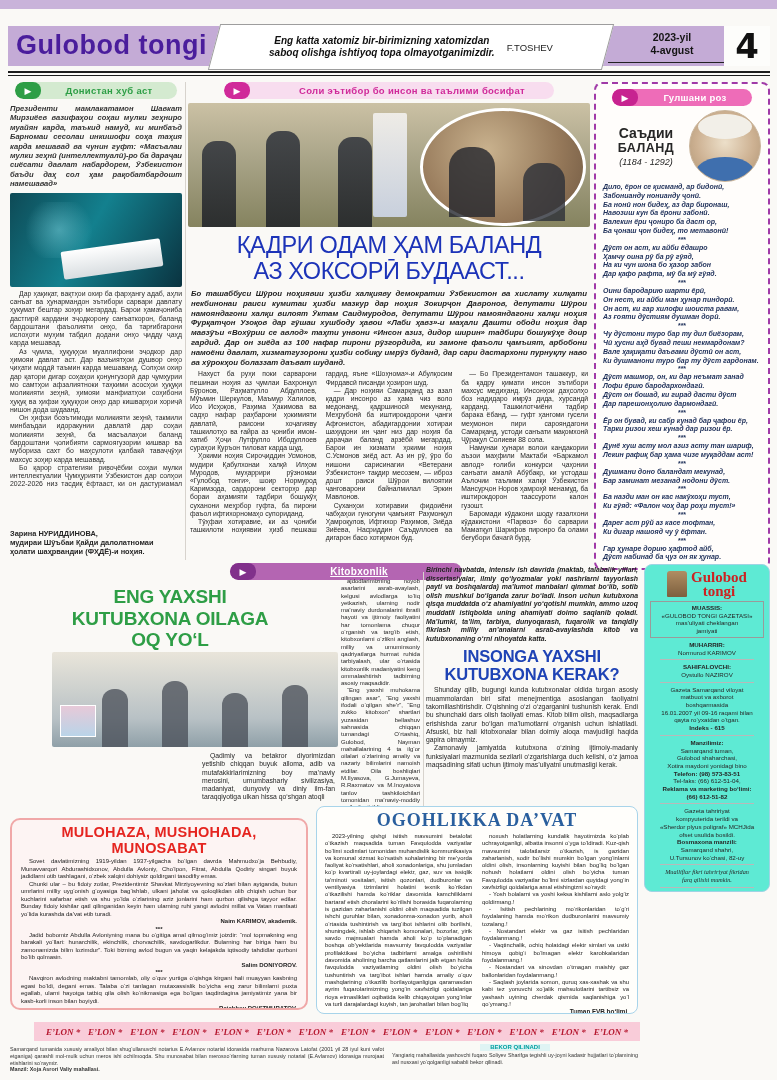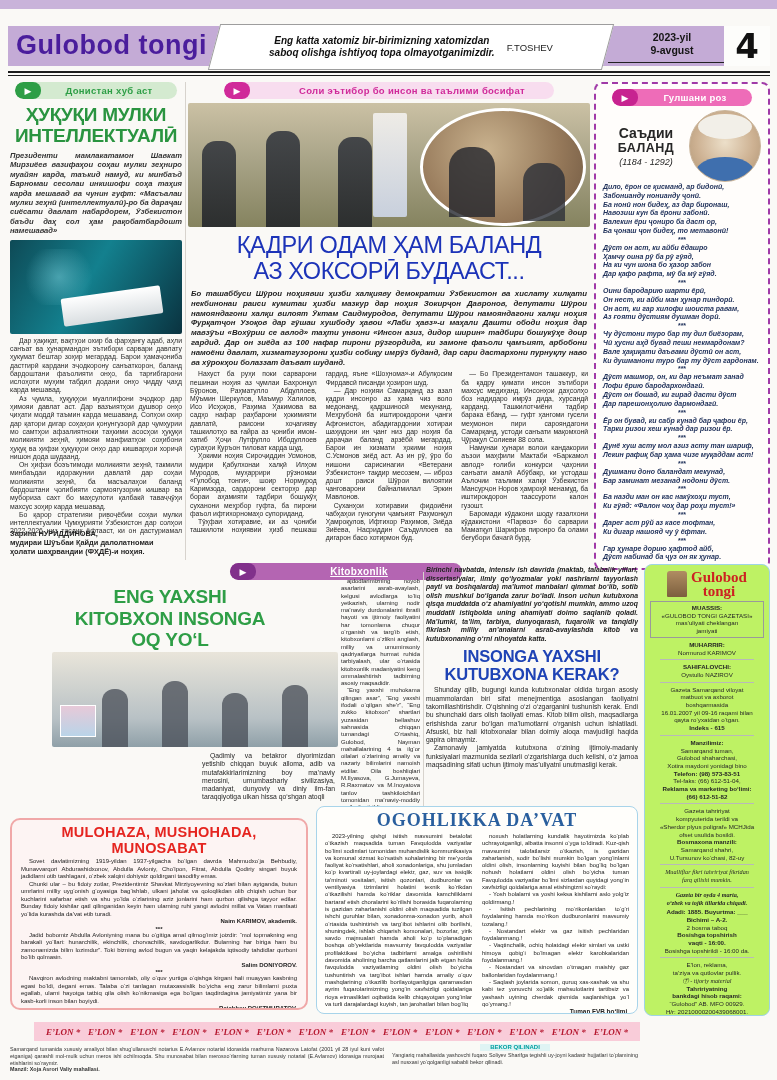--- a/index.html
+++ b/index.html
@@ -90,21 +90,21 @@
   #kit-colB p{margin:0;text-indent:6px;}
   #kit-colB .sig{text-indent:0;text-align:right;font-weight:700;font-size:6.2px;}
 
   #insonga{left:426px;top:566px;width:212px;height:246px;overflow:hidden;}
   #insonga-lead{font-weight:700;font-style:italic;font-size:6.9px;line-height:8.6px;text-align:justify;color:#222;}
   #insonga-title{margin:4px 0 3px;text-align:center;font-weight:900;font-size:16.5px;line-height:18px;color:#1e43b5;letter-spacing:-.2px;}
   #insonga-body{font-size:6.8px;line-height:8.3px;text-align:justify;}
   #insonga-body p{margin:0;text-indent:8px;}
 
   
-  #masthead{left:644px;top:564px;width:126px;height:452px;border:1.5px solid #9fd4e4;border-radius:8px;background:#bef264;box-sizing:border-box;padding:5px 5px;text-align:center;font-size:6.2px;line-height:7.7px;overflow:hidden;}
+  #masthead{left:644px;top:564px;width:126px;height:328px;border:1.5px solid #9fd4e4;border-radius:8px;background:#5eead4;box-sizing:border-box;padding:5px 5px;text-align:center;font-size:6.2px;line-height:7.7px;overflow:hidden;}
   #mh-logo-row{display:flex;align-items:center;justify-content:center;gap:4px;}
   #mh-logo-icon{width:20px;height:26px;flex:none;background:linear-gradient(#b08d62,#7c5f3e);border-radius:3px 3px 1px 1px;}
   #mh-logo-text{font-family:"Liberation Serif",serif;font-weight:700;font-size:15px;line-height:14px;color:#cc2222;}
   .mh-hr{border-top:1px solid #b9b9b9;width:82%;margin:3px auto;}
   .mh-b{font-weight:700;}
   .mh-i{font-style:italic;font-family:"Liberation Serif",serif;}
   #mh-muassis{border:1px solid #9a9a9a;padding:2px 2px;margin-top:3px;}
 
   
   #mulohaza{left:10px;top:818px;width:298px;height:192px;border:2px solid #f0a8a8;border-radius:10px;background:#fdf4f3;box-sizing:border-box;padding:4px 9px;overflow:hidden;}
@@ -141,35 +141,33 @@
   <div id="quote-box" class="abs">
     <div id="quote-inner">
       <div class="quote-text">
         <div>Eng katta xatomiz bir-birimizning xatomizdan</div>
         <div>saboq olishga ishtiyoq topa olmayotganimizdir.</div>
       </div>
       <div class="quote-author">F.TOSHEV</div>
     </div>
   </div>
   <div id="date-block" class="abs lines">2023-yil
-9-avgust</div>
+4-avgust</div>
   <div id="date-underline" class="abs"></div>
   <div id="pagenum-box" class="abs">
     <span id="pagenum">4</span>
   </div>
   <div id="rule1" class="abs"></div>
   <div id="rule2" class="abs"></div>
 
   <div id="col-left" class="abs">
     <div class="pill pill-green">
       <span class="pill-arrow">▶</span>
       <span class="pill-label">Донистан хуб аст</span>
     </div>
-    <div id="left-title" class="lines">ҲУҚУҚИ МУЛКИ
-ИНТЕЛЛЕКТУАЛӢ</div>
     <div id="left-lead">Президенти мамлакатамон Шавкат Мирзиёев вазифаҳои соҳаи мулки зеҳниро муайян карда, таъкид намуд, ки минбаъд Барномаи сесолаи инкишофи соҳа таҳия карда мешавад ва чунин гуфт: «Масъалаи мулки зеҳнӣ (интеллектуалӣ)-ро ба дараҷаи сиёсати давлат набардорем, Ӯзбекистон баъди даҳ сол ҳам рақобатбардошт намешавад»</div>
     <div id="left-photo">
       <div class="glow"></div>
         <div class="notebook"></div>
     </div>
     <div id="left-body">
       <p>Дар ҳақиқат, вақтҳои охир ба фарҳангу адаб, аҳли санъат ва ҳунармандон эътибори сарвари давлату ҳукумат бештар зоҳир мегардад. Барои ҳамаҷониба дастгирӣ кардани эҷодкорону санъаткорон, баланд бардоштани фаъолияти онҳо, ба тарғибгарони ислоҳоти муҳим табдил додани онҳо ҷидду ҷаҳд карда мешавад.</p>
       <p>Аз ҷумла, ҳуқуқҳои муаллифони эҷодкор дар ҳимояи давлат аст. Дар вазъиятҳои душвор онҳо ҷиҳати моддӣ таъмин карда мешаванд. Солҳои охир дар қатори дигар соҳаҳои қонунгузорӣ дар ҷумҳурии мо самтҳои афзалиятноки таҳкими асосҳои ҳуқуқи моликияти зеҳнӣ, ҳимояи манфиатҳои соҳибони ҳуқуқ ва ҳифзи ҳуқуқҳои онҳо дар кишварҳои хориҷӣ нишон дода шудаанд.</p>
       <p>Он ҳифзи боэътимоди моликияти зеҳнӣ, такмили минбаъдаи идоракунии давлатӣ дар соҳаи моликияти зеҳнӣ, ба масъалаҳои баланд бардоштани ҷолибияти сармоягузории кишвар ва мубориза сахт бо маҳсулоти қалбакӣ таваҷҷӯҳи махсус зоҳир карда мешавад.</p>
       <p>Бо қарор стратегияи ривоҷёбии соҳаи мулки интеллектуалии Ҷумҳурияти Ӯзбекистон дар солҳои 2022-2026 низ тасдиқ ёфтааст, ки он дастуриамал бояд бошад.</p>
@@ -271,21 +269,21 @@
     <div class="stanza-sep">***</div>
     <div class="stanza lines">Гар ҳунаре дорию ҳафтод айб,
 Дӯст набинад ба ҷуз он як ҳунар.</div>
   </div>
 
   <div id="kit-pill" class="abs pill pill-purple">
     <span class="pill-arrow">▶</span>
     <span class="pill-label">Kitobxonlik</span>
   </div>
   <div id="kit-title" class="abs lines">ENG YAXSHI
-KITOBXON INSONGA
+KUTUBXONA OILAGA
 OQ YO‘L</div>
   <div id="kit-photo" class="abs">
     <div class="fig" style="left:50px;"></div>
     <div class="fig" style="left:110px;height:66px;"></div>
     <div class="fig" style="left:170px;height:54px;"></div>
     <div class="fig" style="left:230px;height:62px;"></div>
     <div class="gift"></div>
   </div>
   <div id="kit-colA" class="abs">
     <p>Qadimiy va betakror diyorimizdan yetishib chiqqan buyuk alloma, adib va mutafakkirlarimizning boy ma’naviy merosini, umumbashariy sivilizasiya, madaniyat, dunyoviy va diniy ilm-fan taraqqiyotiga ulkan hissa qo‘shgan atoqli</p>

